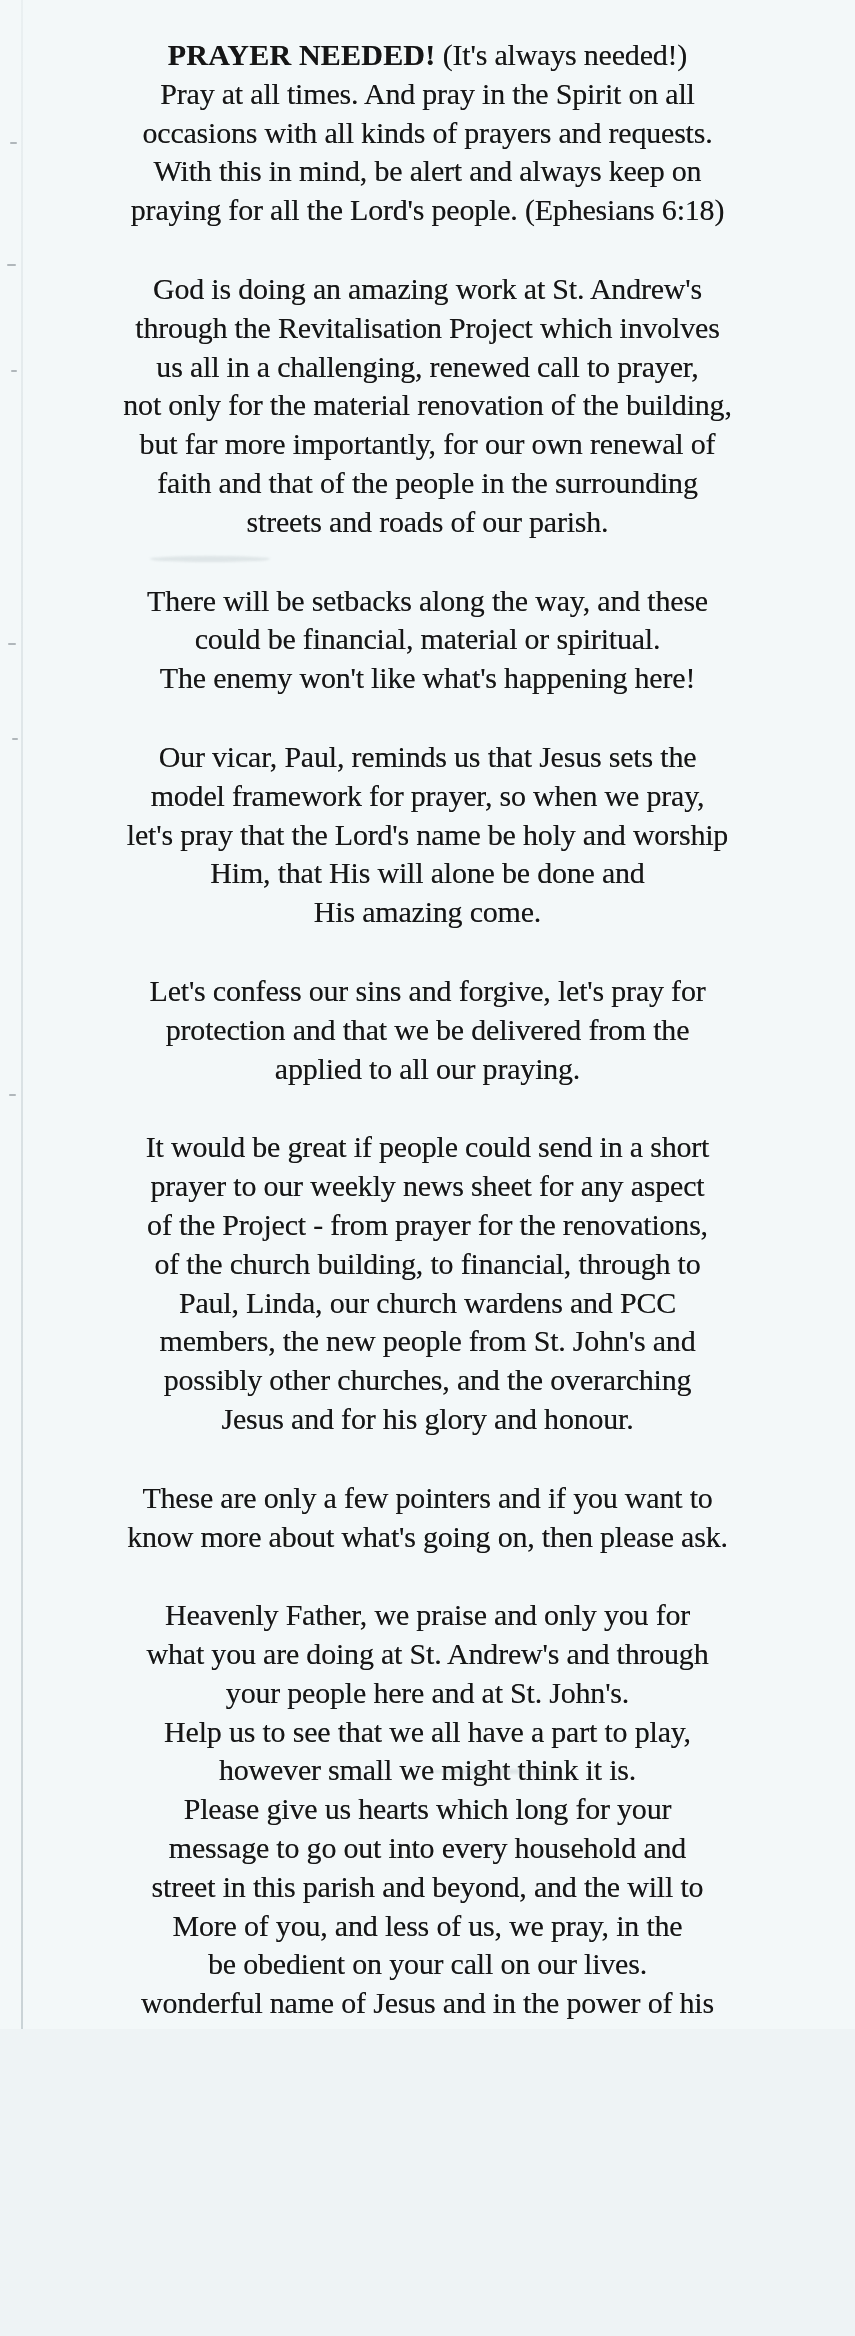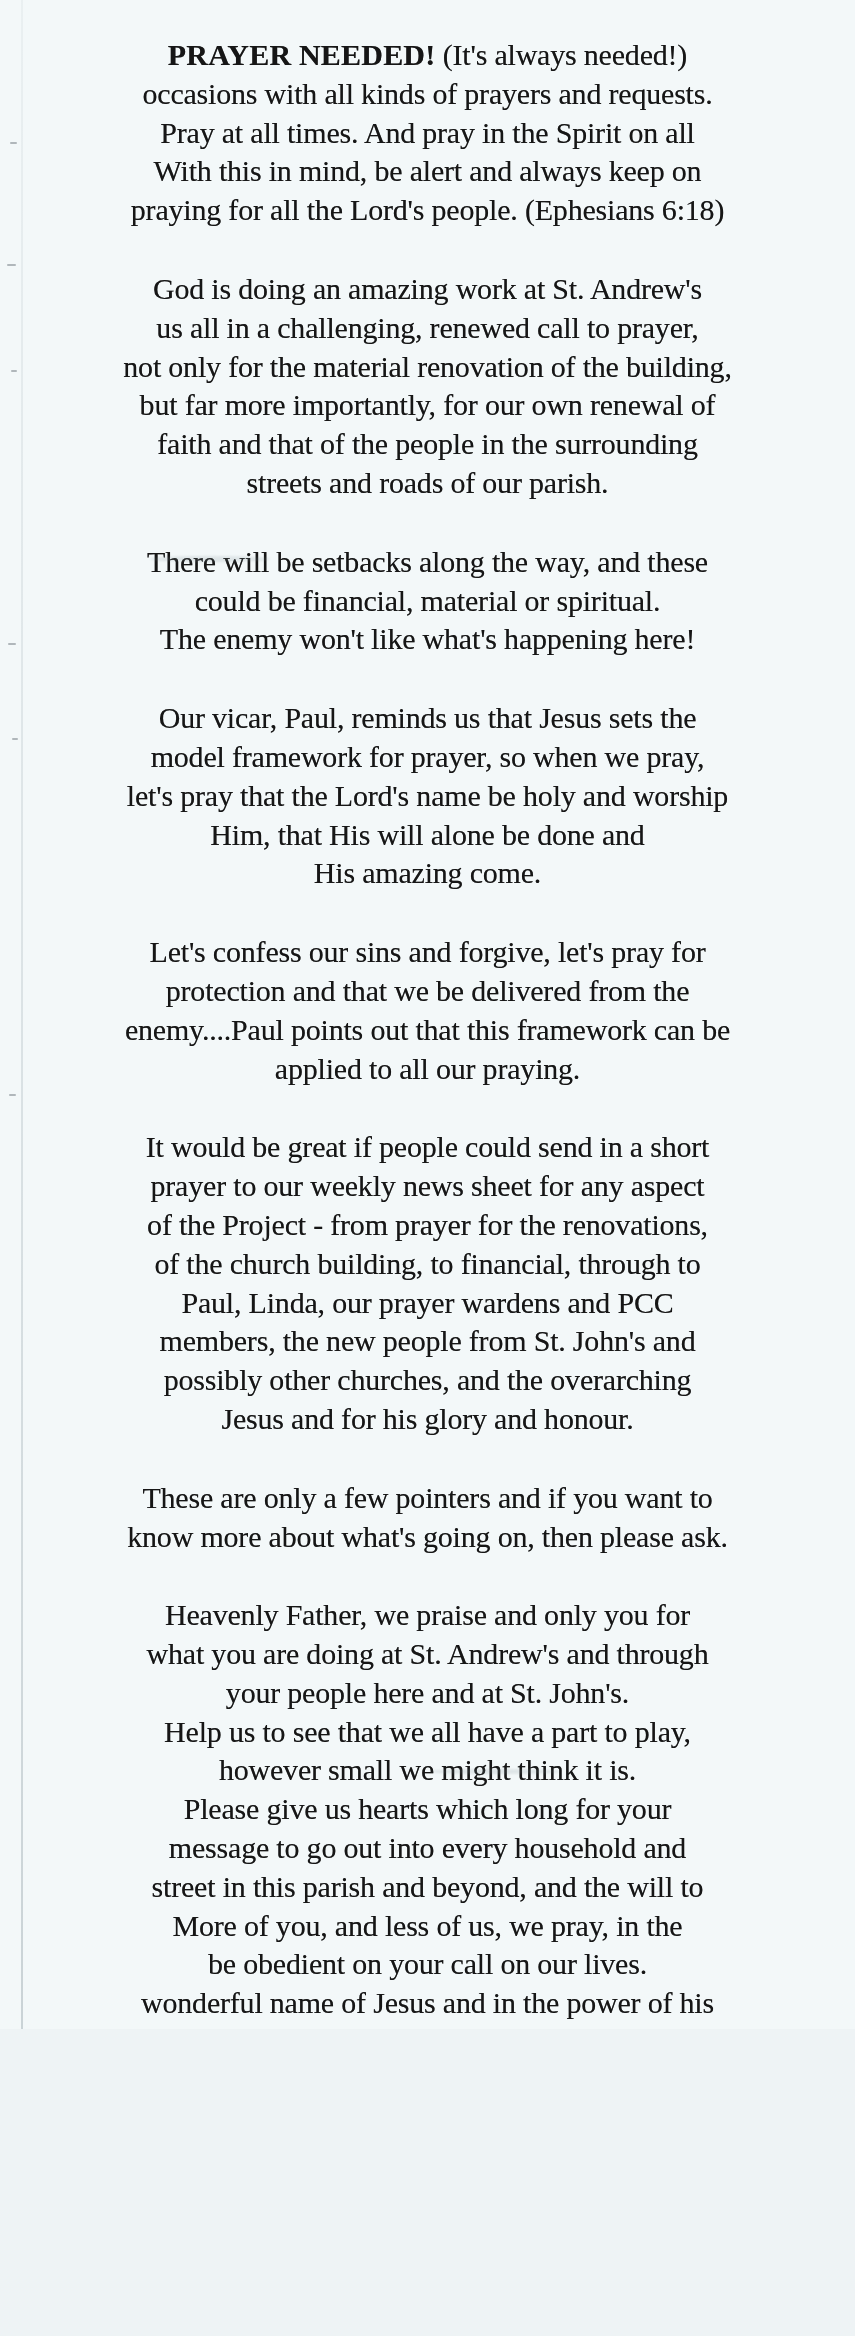--- a/index.html
+++ b/index.html
@@ -75,27 +75,28 @@
   <div class="speck" style="left:8px;  top:643px; width:8px; height:2px;"></div>
   <div class="speck" style="left:12px; top:738px; width:6px; height:2px;"></div>
   <div class="speck" style="left:9px;  top:1094px; width:7px; height:2px;"></div>
   <div class="speck" style="left:55px; top:2247px; width:3px; height:4px;"></div>
   <div class="smudge" style="left:150px; top:556px; width:120px; height:6px;"></div>
   <div class="smudge" style="left:430px; top:1769px; width:130px; height:5px;"></div>
 
   <div class="content" id="content">
       <div class="para">
         <div class="line"><span class="bold">PRAYER NEEDED!</span><span> (It's always needed!)</span></div>
+        <div class="line">Pray at all times. And pray in the Spirit on all</div>
         <div class="line">occasions with all kinds of prayers and requests.</div>
-        <div class="line">Pray at all times. And pray in the Spirit on all</div>
         <div class="line">With this in mind, be alert and always keep on</div>
         <div class="line">praying for all the Lord's people. (Ephesians 6:18)</div>
       </div>
       <div class="para">
         <div class="line">God is doing an amazing work at St. Andrew's</div>
+        <div class="line">through the Revitalisation Project which involves</div>
         <div class="line">us all in a challenging, renewed call to prayer,</div>
         <div class="line">not only for the material renovation of the building,</div>
         <div class="line">but far more importantly, for our own renewal of</div>
         <div class="line">faith and that of the people in the surrounding</div>
         <div class="line">streets and roads of our parish.</div>
       </div>
       <div class="para">
         <div class="line">There will be setbacks along the way, and these</div>
         <div class="line">could be financial, material or spiritual.</div>
         <div class="line">The enemy won't like what's happening here!</div>
@@ -103,29 +104,28 @@
       <div class="para">
         <div class="line">Our vicar, Paul, reminds us that Jesus sets the</div>
         <div class="line">model framework for prayer, so when we pray,</div>
         <div class="line">let's pray that the Lord's name be holy and worship</div>
         <div class="line">Him, that His will alone be done and</div>
         <div class="line">His amazing come.</div>
       </div>
       <div class="para">
         <div class="line">Let's confess our sins and forgive, let's pray for</div>
         <div class="line">protection and that we be delivered from the</div>
-        <div class="line">enemy....Paul points out that this framework can be</div>
         <div class="line">applied to all our praying.</div>
       </div>
       <div class="para">
         <div class="line">It would be great if people could send in a short</div>
         <div class="line">prayer to our weekly news sheet for any aspect</div>
         <div class="line">of the Project - from prayer for the renovations,</div>
         <div class="line">of the church building, to financial, through to</div>
-        <div class="line">Paul, Linda, our prayer wardens and PCC</div>
+        <div class="line">Paul, Linda, our church wardens and PCC</div>
         <div class="line">members, the new people from St. John's and</div>
         <div class="line">possibly other churches, and the overarching</div>
         <div class="line">Jesus and for his glory and honour.</div>
       </div>
       <div class="para">
         <div class="line">These are only a few pointers and if you want to</div>
         <div class="line">know more about what's going on, then please ask.</div>
       </div>
       <div class="para">
         <div class="line">Heavenly Father, we praise and only you for</div>

